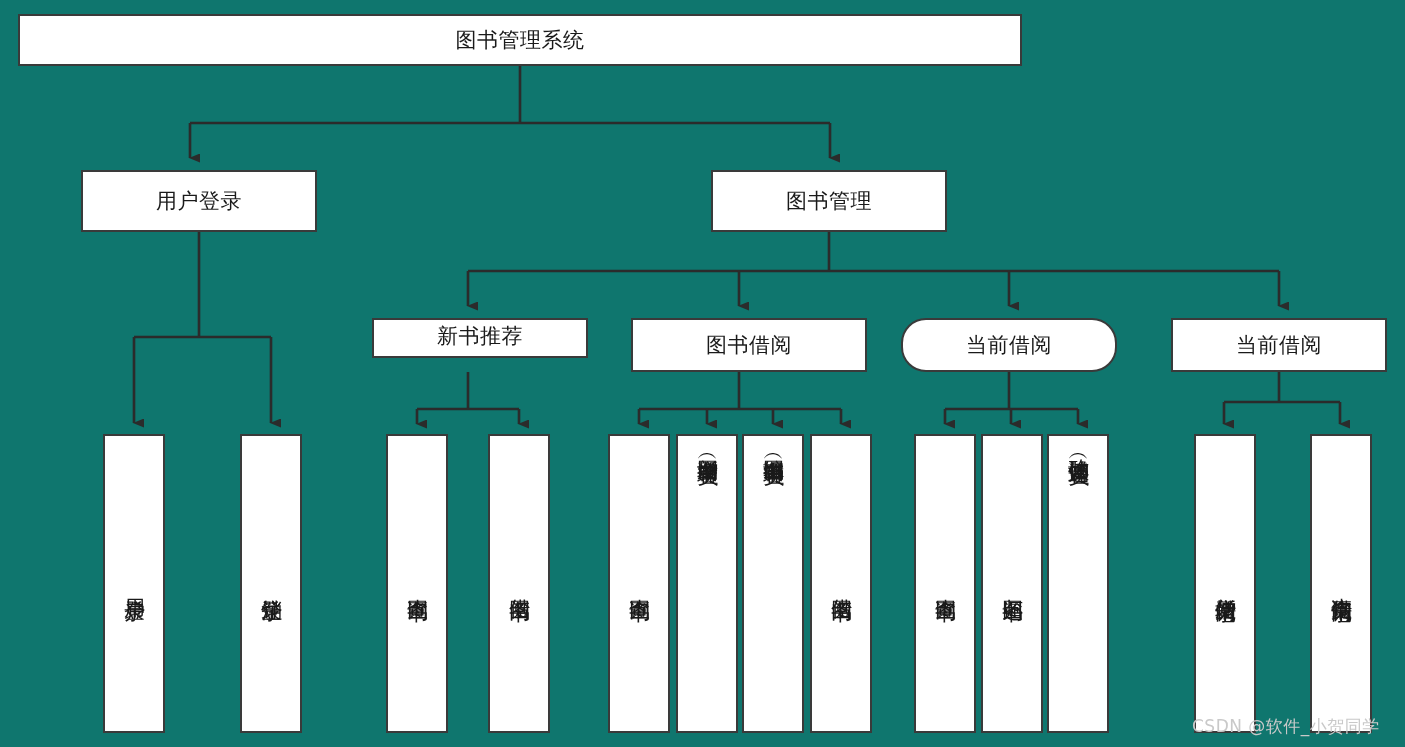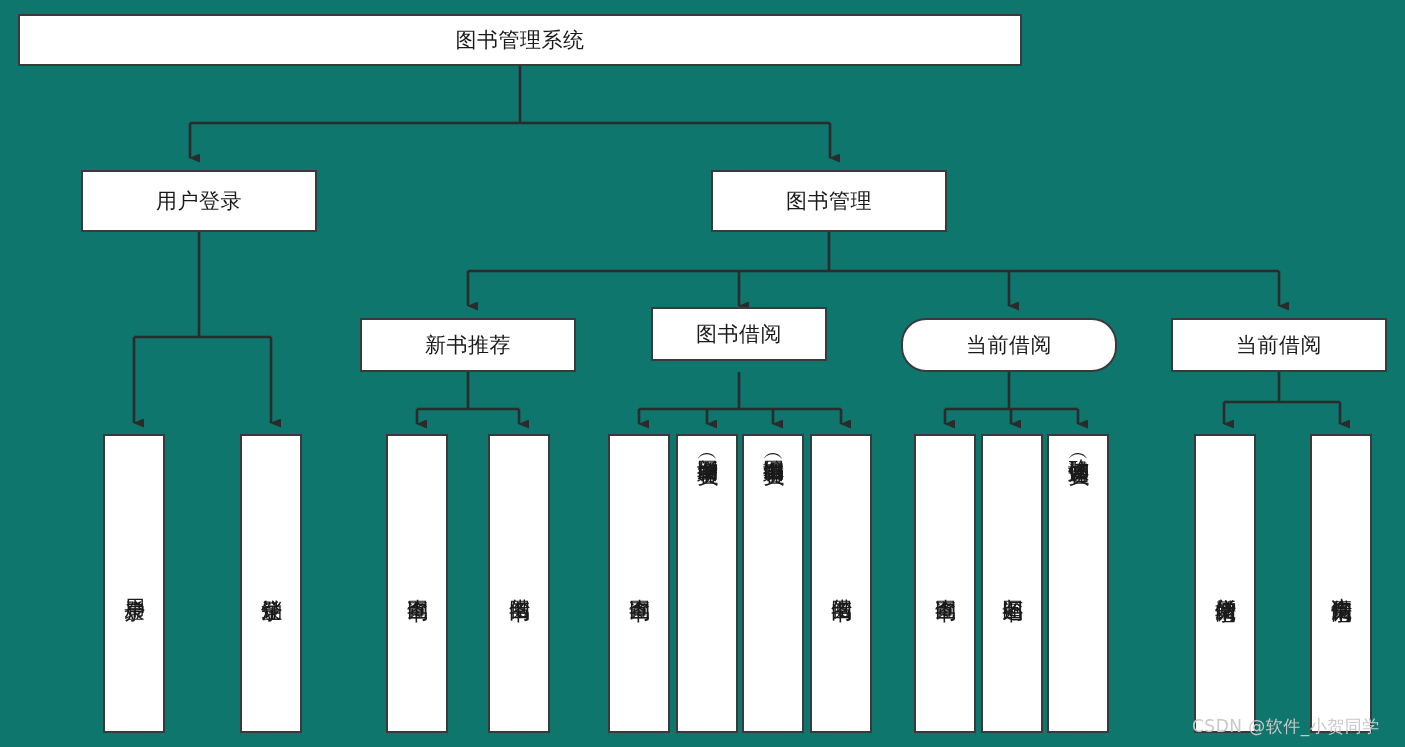--- a/index.html
+++ b/index.html
@@ -133,24 +133,24 @@
     <span class="label">图书管理系统</span>
   </div>
 
   <div class="node node-branch" style="left:81px; top:170px; width:236px; height:62px;">
     <span class="label">用户登录</span>
   </div>
   <div class="node node-branch" style="left:711px; top:170px; width:236px; height:62px;">
     <span class="label">图书管理</span>
   </div>
 
-  <div class="node node-sub" style="left:360px; top:318px; width:216px; height:54px;">
+  <div class="node node-sub" style="left:372px; top:318px; width:216px; height:40px;font-family:Liberation Mono, monospace;">
     <span class="label">新书推荐</span>
   </div>
-  <div class="node node-sub" style="left:631px; top:307px; width:176px; height:54px;margin-left:20px;">
+  <div class="node node-sub" style="left:631px; top:318px; width:236px; height:54px;">
     <span class="label">图书借阅</span>
   </div>
   <div class="node node-sub" style="left:901px; top:318px; width:216px; height:54px;border-radius:25px;">
     <span class="label">当前借阅</span>
   </div>
   <div class="node node-sub" style="left:1171px; top:318px; width:216px; height:54px;">
     <span class="label">当前借阅</span>
   </div>
 
   <div class="node node-leaf leaf-centered" style="left:103px; top:434px; width:62px; height:299px;">

